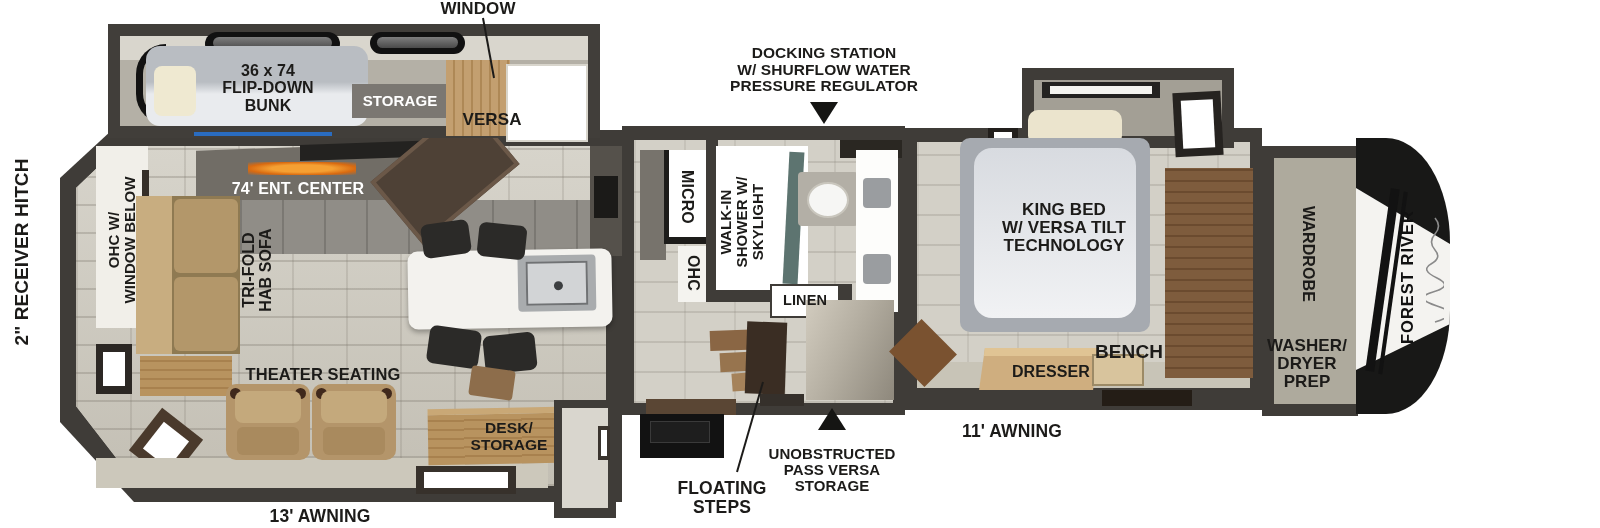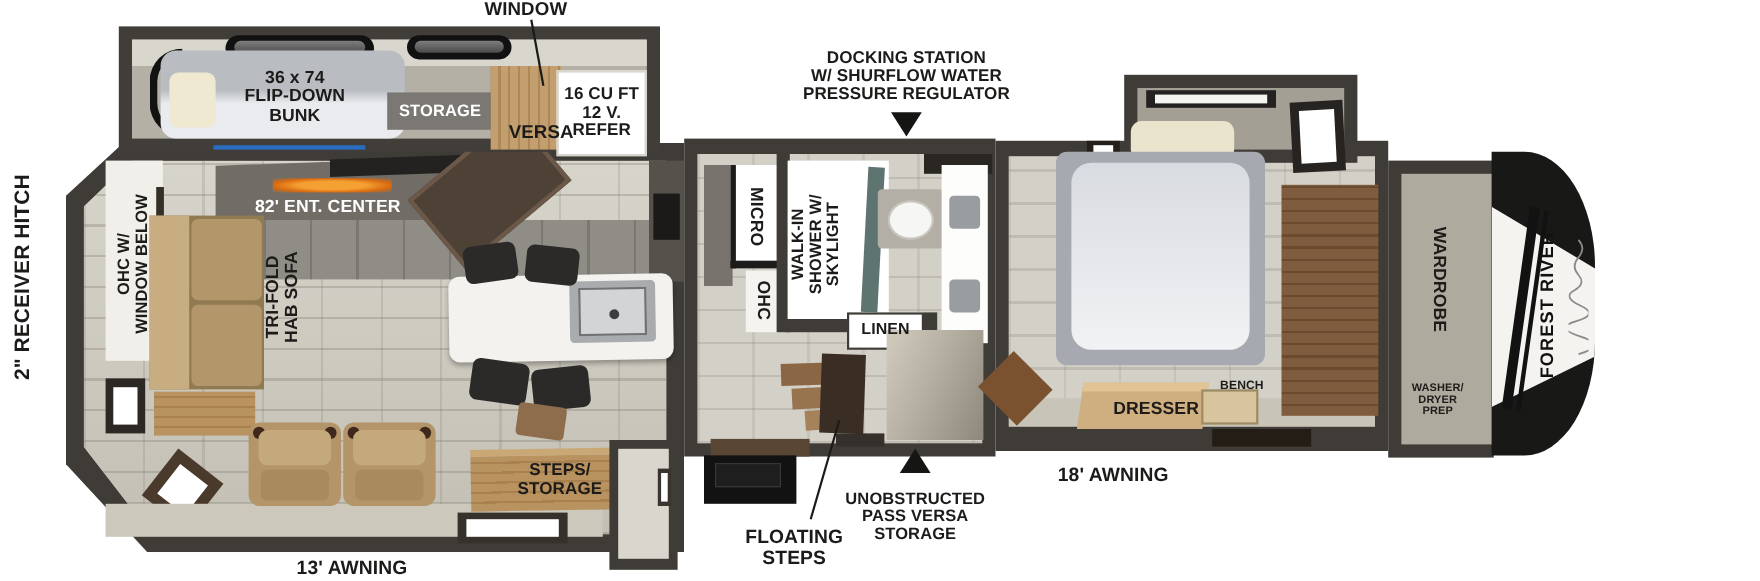--- a/index.html
+++ b/index.html
@@ -199,46 +199,47 @@
     <line x1="737" y1="472" x2="763" y2="382" stroke="#1c1b19" stroke-width="2"></line>
   </svg>
 
   <div class="lbl rm90" style="left:-86px;top:240px;width:215px;height:24px;font-size:19px">2" RECEIVER HITCH</div>
   <div class="lbl" style="left:423px;top:0;width:110px;height:18px;font-size:17px">WINDOW</div>
   <div class="lbl" style="left:193px;top:62px;width:150px;height:52px;font-size:16px">36 x 74
 FLIP-DOWN
 BUNK</div>
   <div class="lbl white" style="left:352px;top:84px;width:96px;height:34px;font-size:15px">STORAGE</div>
   <div class="lbl" style="left:442px;top:110px;width:100px;height:20px;font-size:17px">VERSA</div>
-  <div class="lbl" style="left:506px;top:66px;width:82px;height:74px;font-size:15.5px">16 CU FT
-12 V.
-REFER</div>
   <div class="lbl" style="left:704px;top:43px;width:240px;height:54px;font-size:15.5px">DOCKING STATION
 W/ SHURFLOW WATER
 PRESSURE REGULATOR</div>
   <div class="lbl rm90" style="left:34px;top:222px;width:175px;height:36px;font-size:15px">OHC W/
 WINDOW BELOW</div>
-  <div class="lbl white" style="left:213px;top:179px;width:170px;height:20px;font-size:16px">82' ENT. CENTER</div>
+  <div class="lbl white" style="left:213px;top:179px;width:170px;height:20px;font-size:16px">74' ENT. CENTER</div>
   <div class="lbl rm90" style="left:197px;top:252px;width:120px;height:36px;font-size:16px">TRI-FOLD
 HAB SOFA</div>
   <div class="lbl r90" style="left:644px;top:188px;width:85px;height:18px;font-size:16px">MICRO</div>
   <div class="lbl r90" style="left:658px;top:264px;width:70px;height:18px;font-size:16px">OHC</div>
   <div class="lbl rm90" style="left:667px;top:196px;width:150px;height:52px;font-size:15px">WALK-IN
 SHOWER W/
 SKYLIGHT</div>
   <div class="lbl" style="left:770px;top:286px;width:70px;height:30px;font-size:14.5px">LINEN</div>
+  <div class="lbl" style="left:979px;top:199px;width:170px;height:58px;font-size:17px">KING BED
+W/ VERSA TILT
+TECHNOLOGY</div>
   <div class="lbl r90" style="left:1228px;top:243px;width:160px;height:22px;font-size:16px">WARDROBE</div>
-  <div class="lbl" style="left:1247px;top:338px;width:120px;height:52px;font-size:10px">WASHER/
+  <div class="lbl" style="left:1247px;top:338px;width:120px;height:52px;font-size:17px">WASHER/
 DRYER
 PREP</div>
-  <div class="lbl" style="left:1089px;top:344px;width:80px;height:16px;font-size:11px">BENCH</div>
+  <div class="lbl" style="left:1089px;top:344px;width:80px;height:16px;font-size:19px">BENCH</div>
   <div class="lbl" style="left:996px;top:363px;width:110px;height:18px;font-size:16px">DRESSER</div>
-  <div class="lbl" style="left:454px;top:419px;width:110px;height:36px;font-size:15.5px">STEPS/
+  <div class="lbl" style="left:228px;top:366px;width:190px;height:18px;font-size:16.5px">THEATER SEATING</div>
+  <div class="lbl" style="left:454px;top:419px;width:110px;height:36px;font-size:15.5px">DESK/
 STORAGE</div>
   <div class="lbl" style="left:752px;top:443px;width:160px;height:54px;font-size:15px">UNOBSTRUCTED
 PASS VERSA
 STORAGE</div>
   <div class="lbl" style="left:647px;top:478px;width:150px;height:40px;font-size:17.5px">FLOATING
 STEPS</div>
-  <div class="lbl" style="left:942px;top:421px;width:140px;height:20px;font-size:17.5px">18' AWNING</div>
+  <div class="lbl" style="left:942px;top:421px;width:140px;height:20px;font-size:17.5px">11' AWNING</div>
   <div class="lbl" style="left:250px;top:506px;width:140px;height:20px;font-size:17.5px">13' AWNING</div>
 
 </div>
 
 </body></html>

